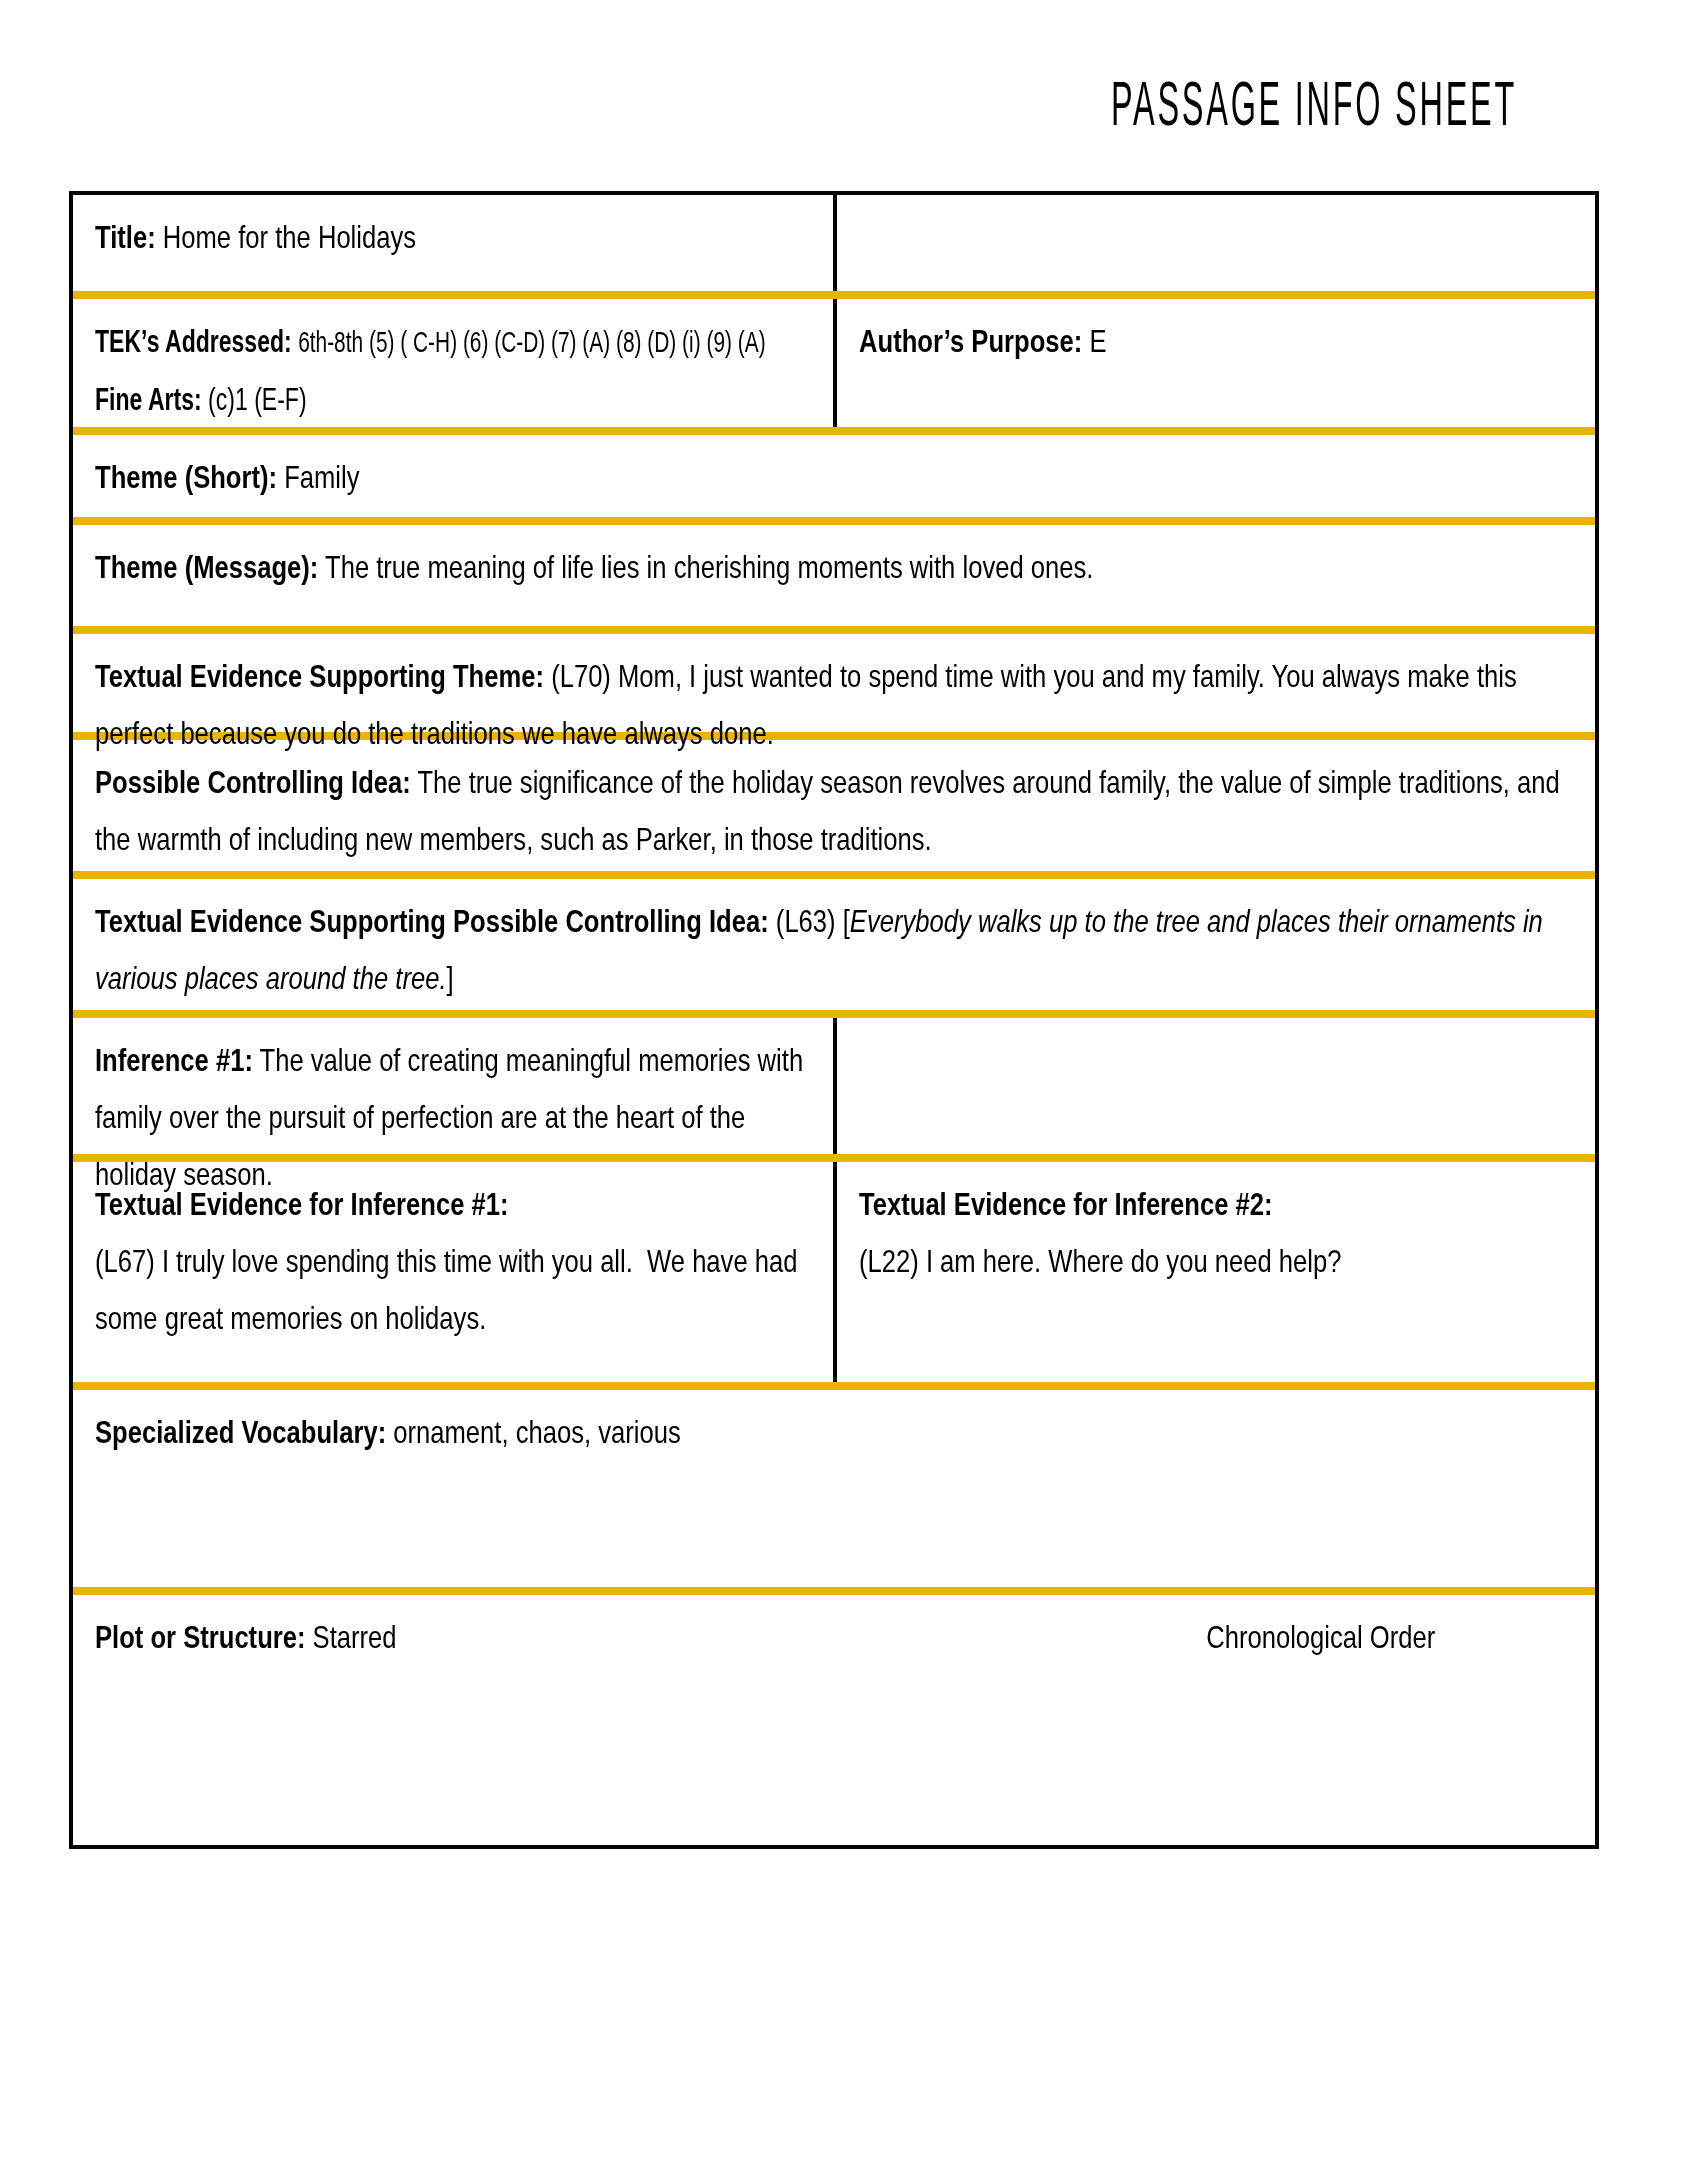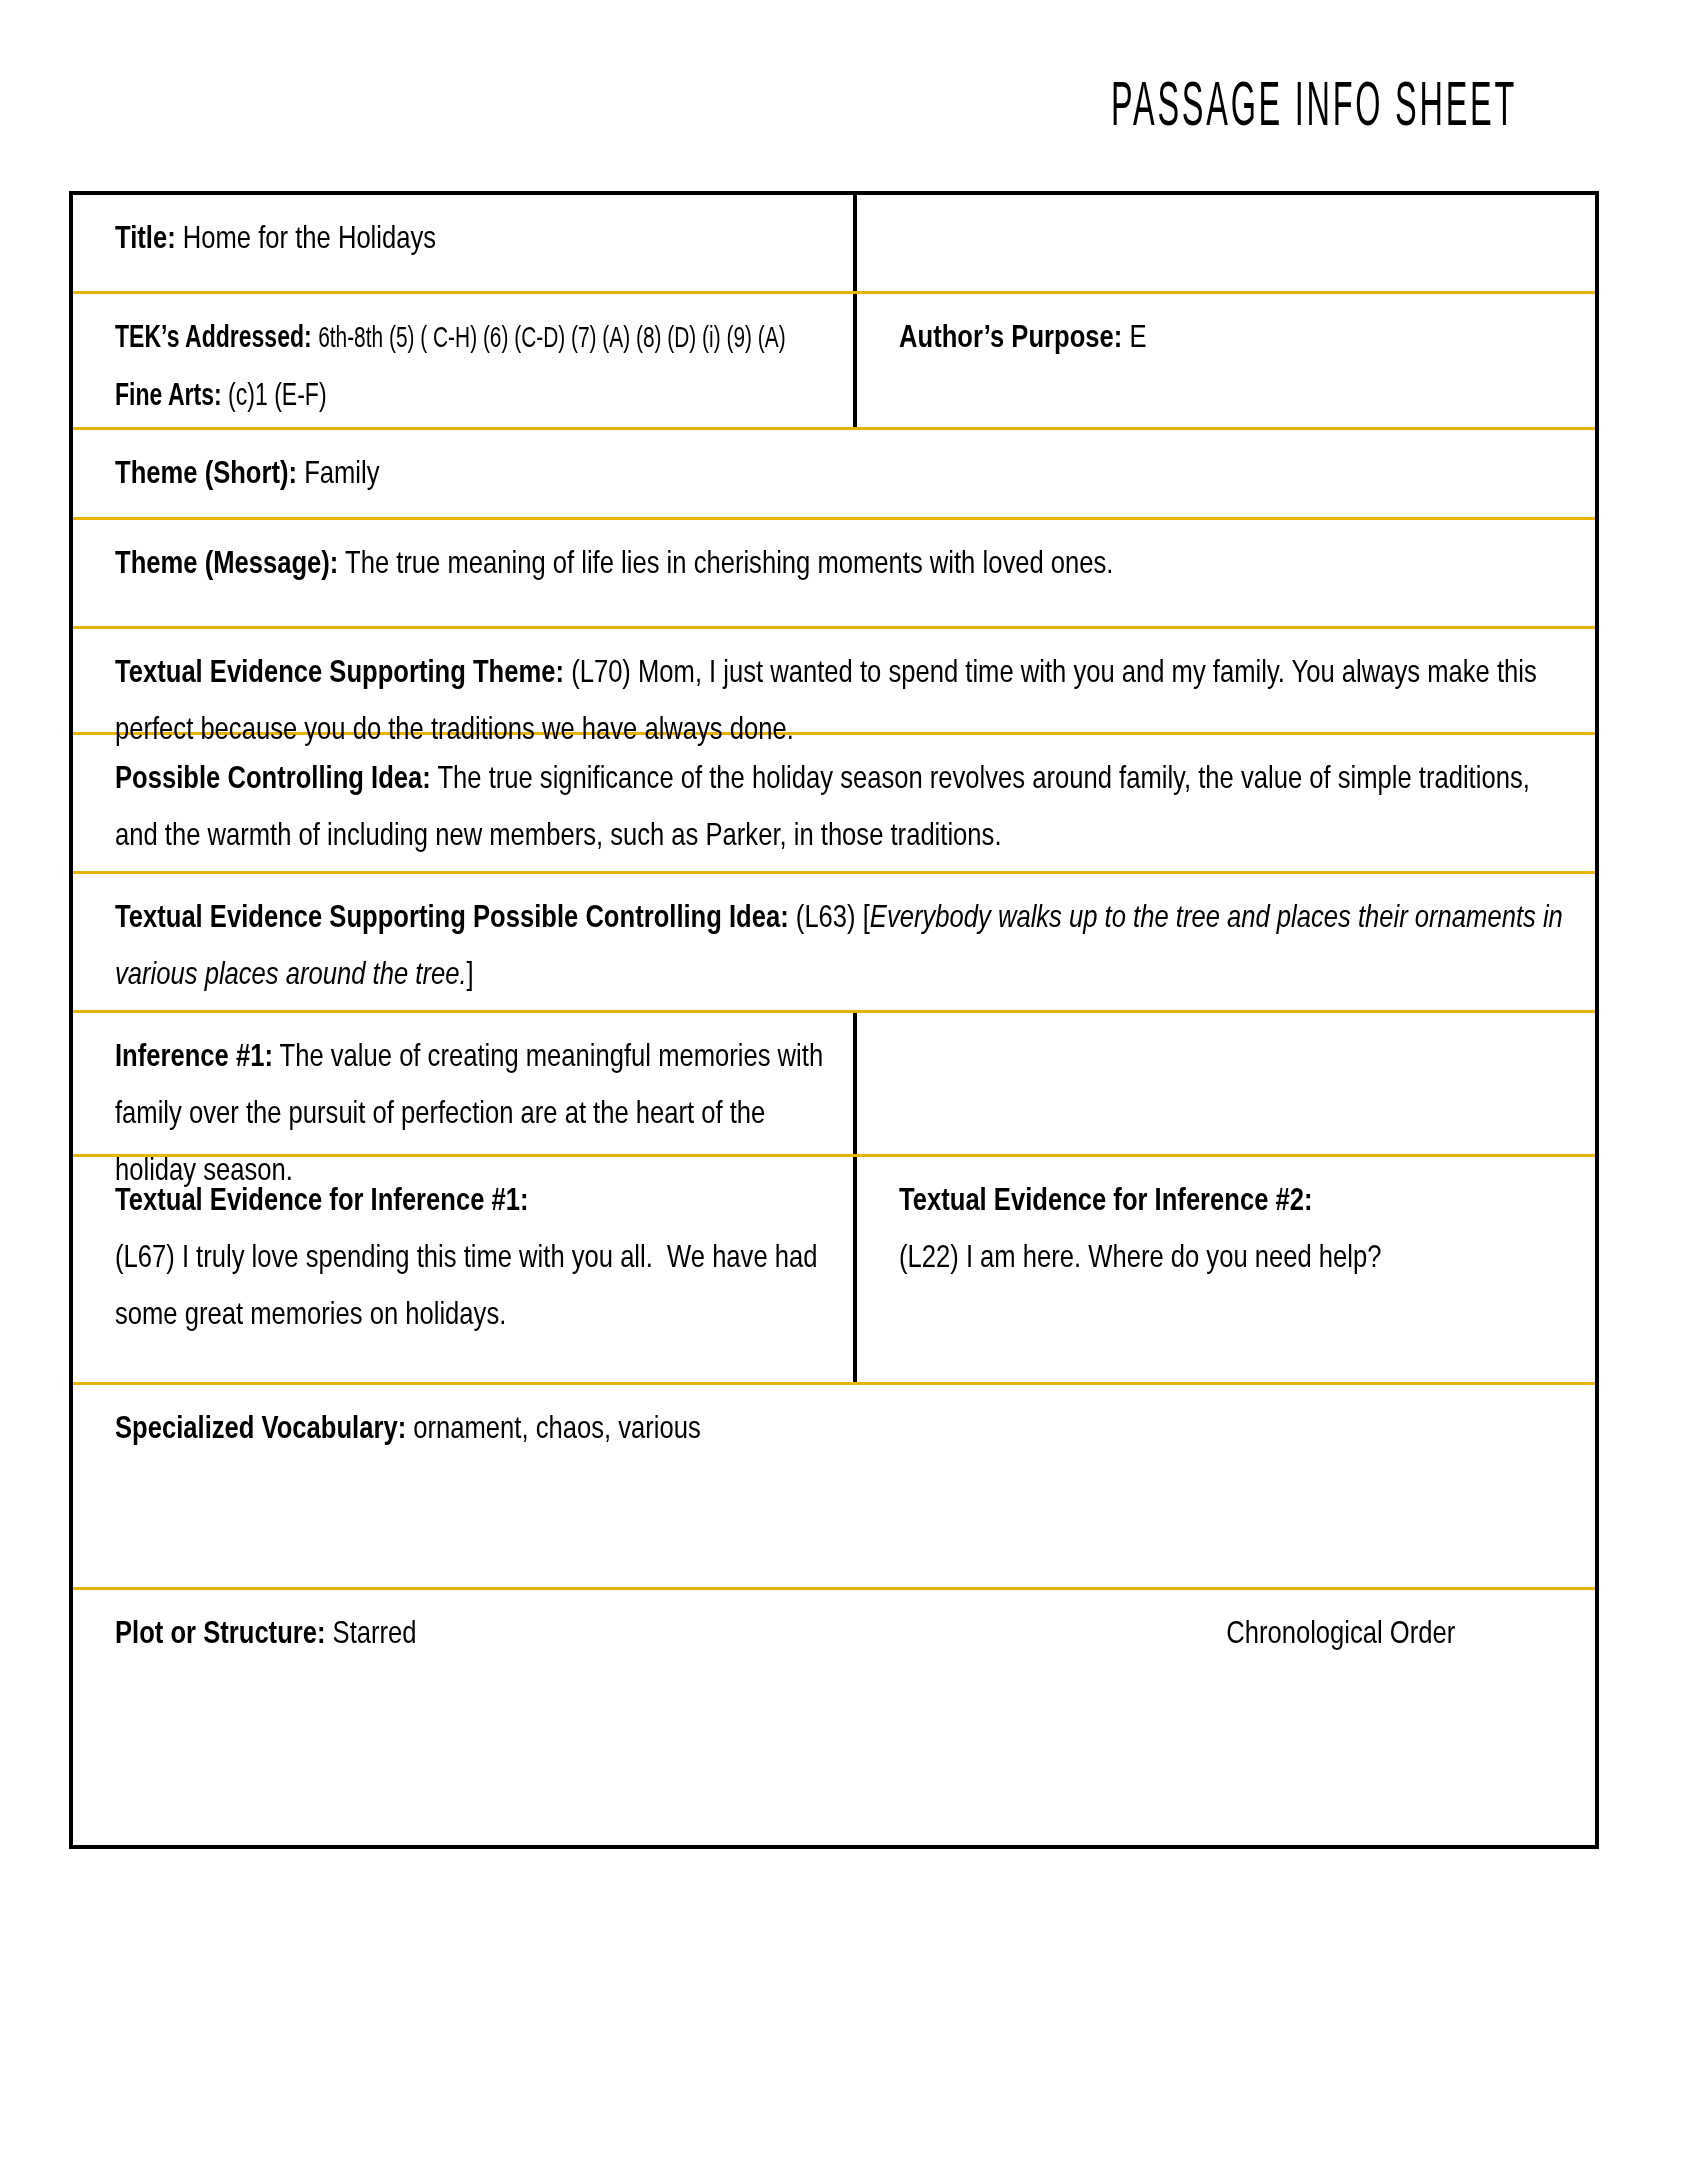--- a/index.html
+++ b/index.html
@@ -15,23 +15,23 @@
     text-transform:uppercase;font-weight:400;
     transform:scale(0.55,1.08);transform-origin:center center;
   }
   .tbl{
     position:absolute;left:69px;top:191px;width:1530px;
     border:4px solid #000;box-sizing:border-box;background:#fff;
     display:grid;
     grid-template-rows:96px 136px 90px 109px 106px 139px 139px 144px 228px 205px 134px 124px;
   }
   .row{box-sizing:border-box;}
-  .row + .row{border-top:3px solid #eab308;}
+  .row + .row{border-top:8px solid #eab308;}
   .split{display:flex;}
-  .cell{box-sizing:border-box;padding:14px 22px 0 22px;overflow:visible;margin-left:20px;}
+  .cell{box-sizing:border-box;padding:14px 22px 0 22px;overflow:visible;}
   .cl{width:50.2%;border-right:4px solid #000;}
   .cr{flex:1;}
   .cond{
     transform:scaleX(0.8);transform-origin:0 0;width:125%;
     font-size:32px;line-height:57px;font-weight:400;
   }
   .cond-tight{transform:scaleX(0.72);width:139%;}
   .lbl{font-weight:700;}
   .val,.pre,.hl{white-space:pre-wrap;}
   .sm{font-size:29px;}

